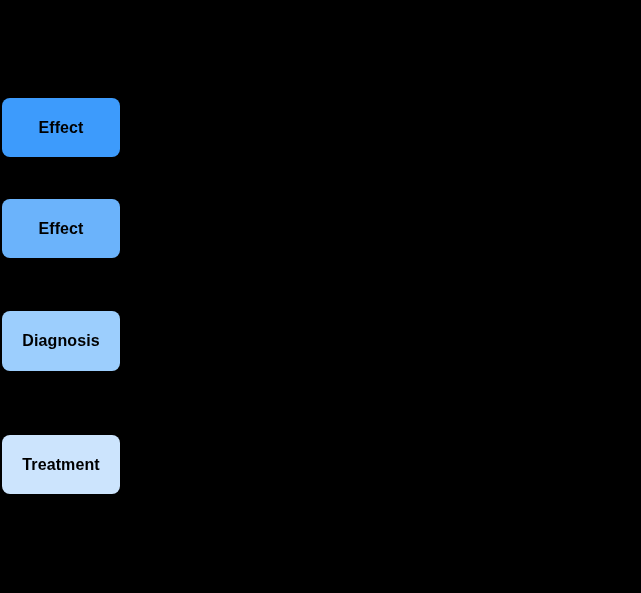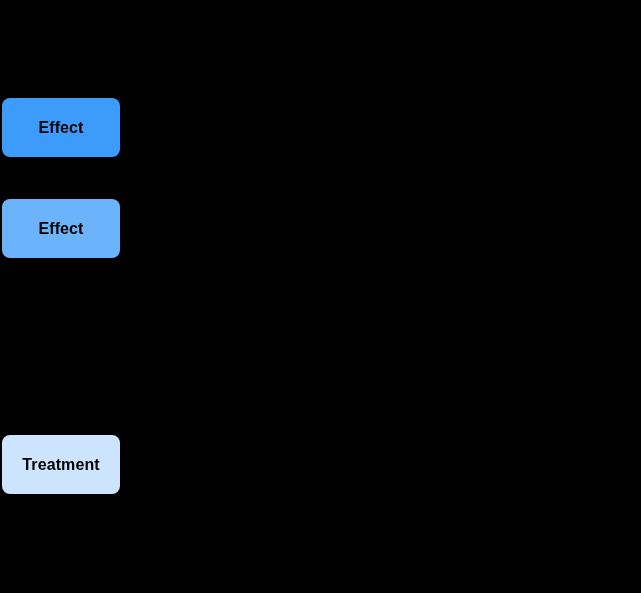--- a/index.html
+++ b/index.html
@@ -56,18 +56,21 @@
 <div id="canvas" style="background: rgb(0, 0, 0);">
 
   <div class="node node-0" style="background: rgb(61, 155, 252); border-radius: 8px;">
     <span class="node-label" style="color: rgb(0, 0, 0);">Effect</span>
   </div>
 
   <div class="node node-1" style="background: rgb(107, 179, 251); border-radius: 8px;">
     <span class="node-label" style="color: rgb(0, 0, 0);">Effect</span>
   </div>
 
+  <div class="node node-2" style="background: rgb(156, 206, 253); border-radius: 8px;">
+    <span class="node-label" style="color: rgb(0, 0, 0);">Diagnosis</span>
+  </div>
 
   <div class="node node-3" style="background: rgb(204, 228, 253); border-radius: 8px;">
     <span class="node-label" style="color: rgb(0, 0, 0);">Treatment</span>
   </div>
 
 </div>
 
 </body></html>

